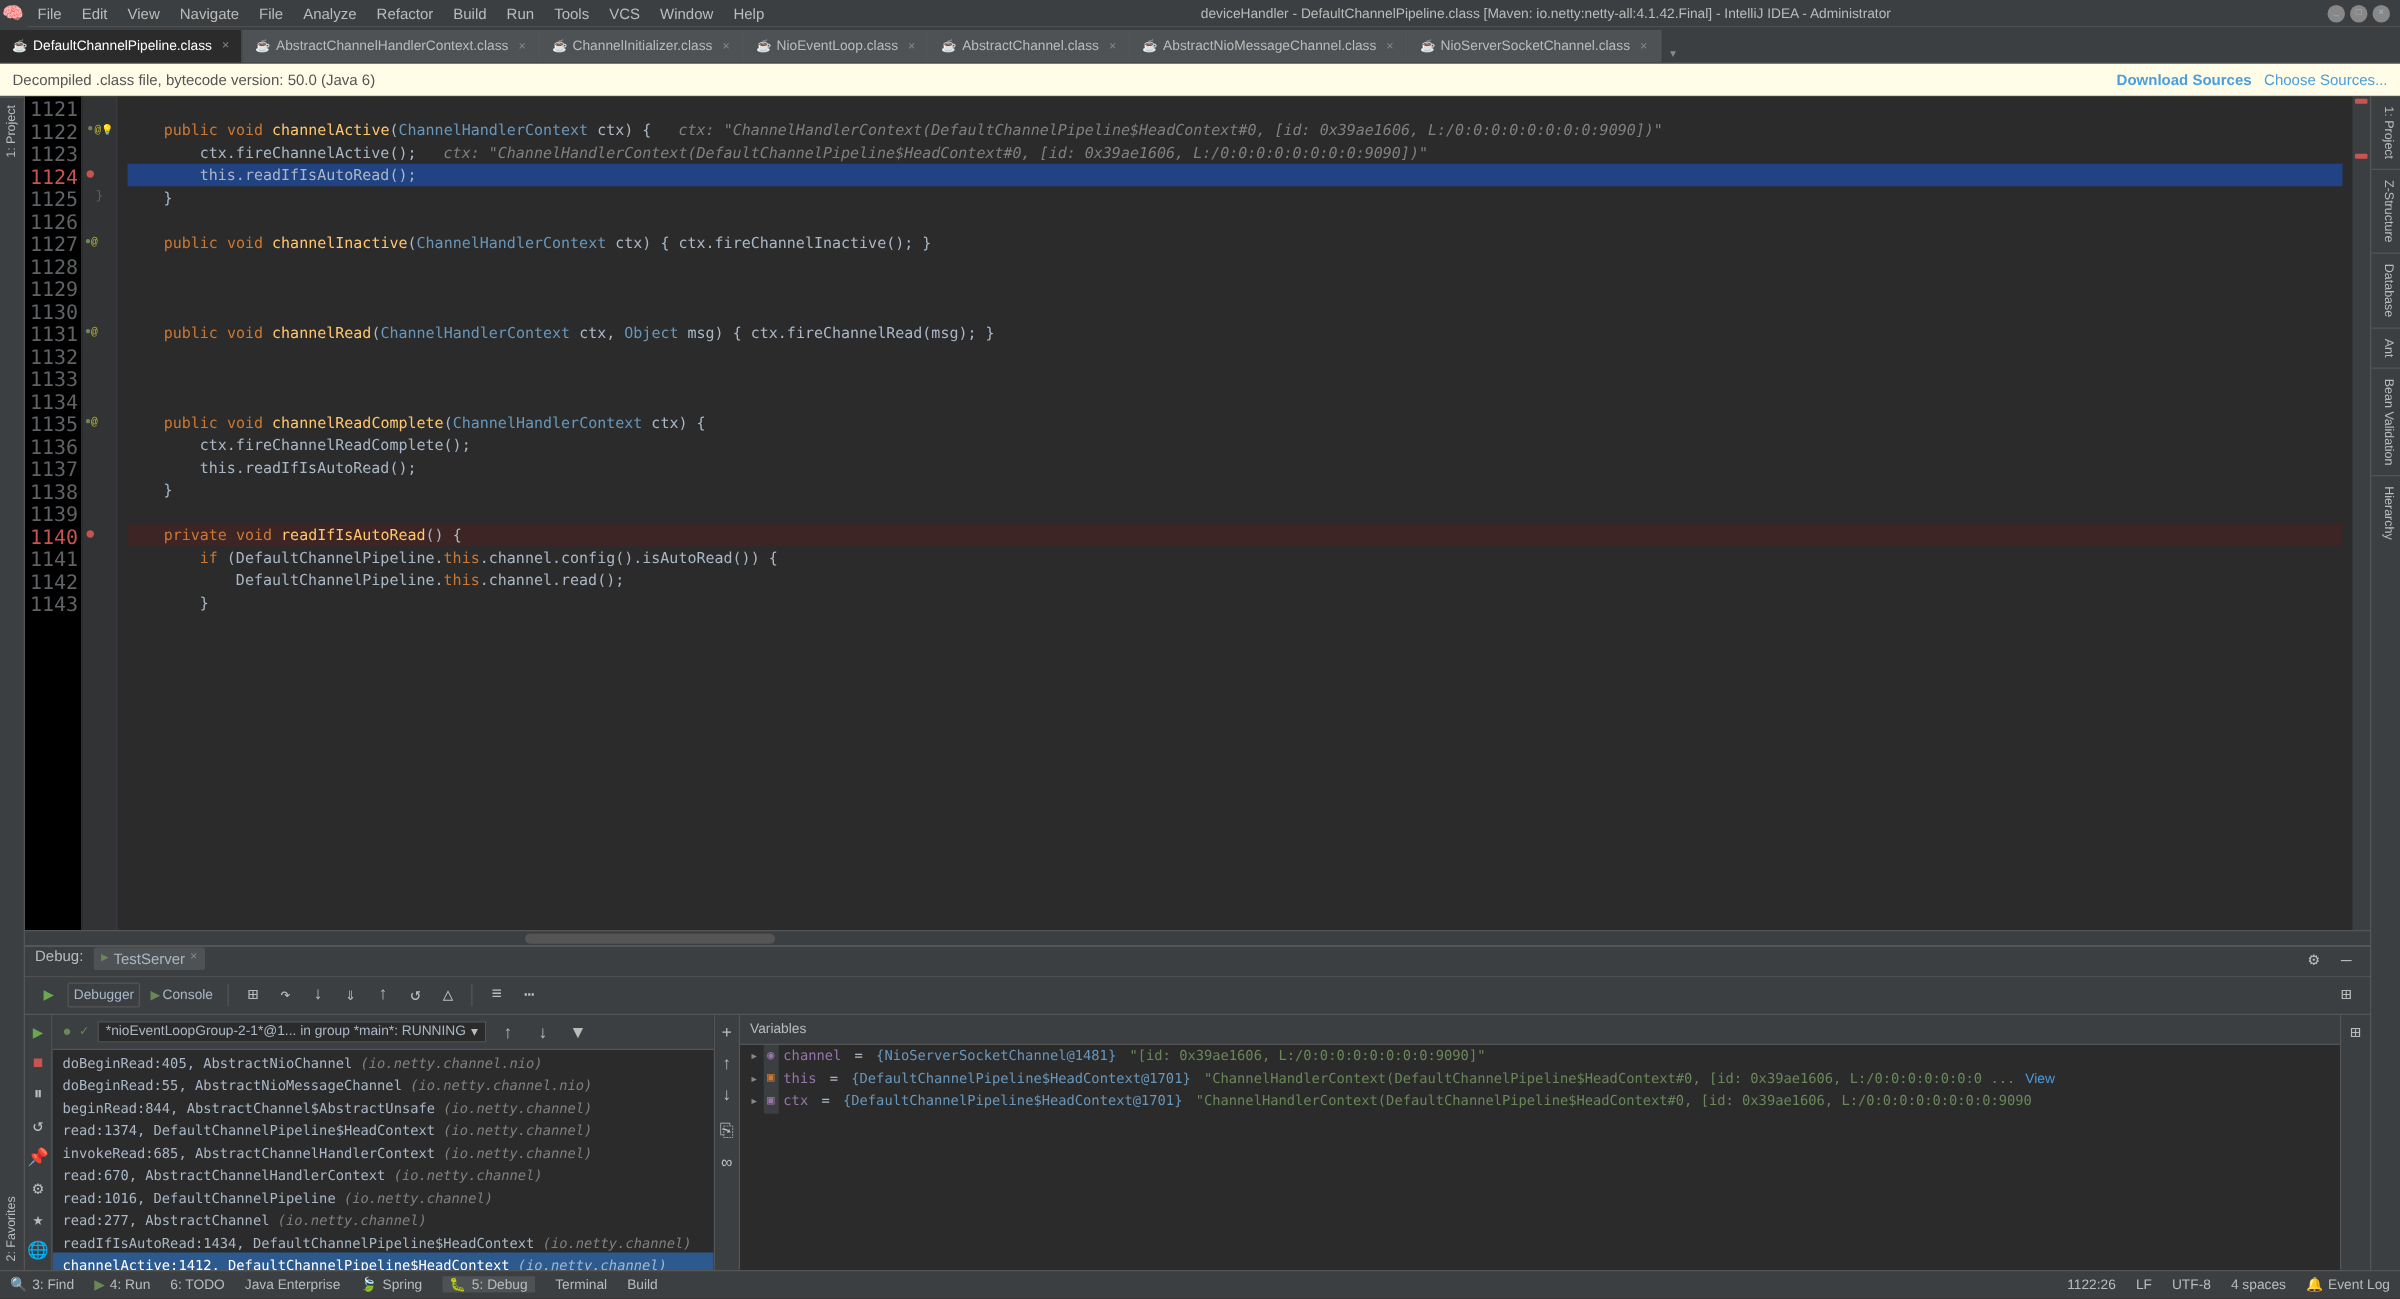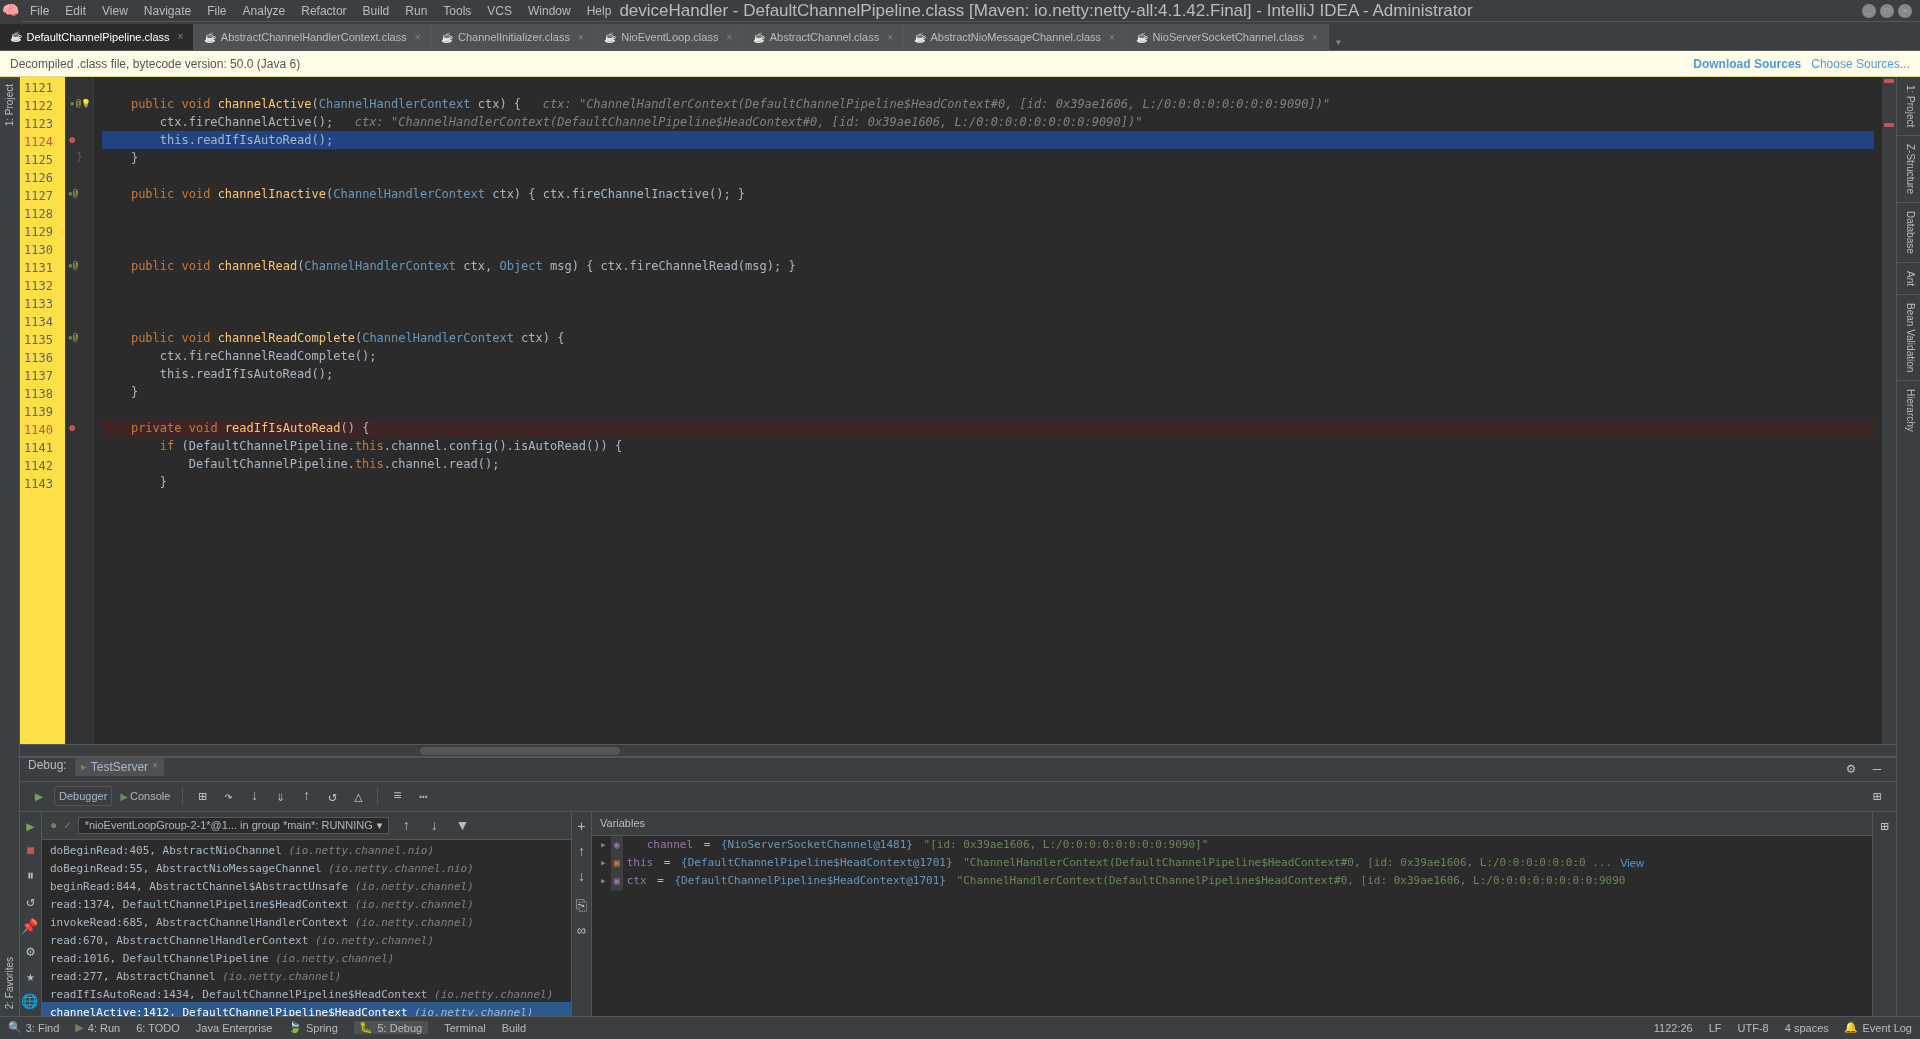--- a/index.html
+++ b/index.html
@@ -3,21 +3,21 @@
   <meta charset="utf-8">
   <style>
     * { margin: 0; padding: 0; box-sizing: border-box; }
     body { font-family: 'Consolas', 'Courier New', monospace; font-size: 12px; background: #2b2b2b; color: #a9b7c6; overflow: hidden; width: 1920px; height: 1039px; }
 
     
     #menu-bar { background: #3c3f41; height: 22px; display: flex; align-items: center; border-bottom: 1px solid #555; }
     #menu-bar .app-icon { width: 22px; height: 22px; background: #3c3f41; display: flex; align-items: center; justify-content: center; font-size: 14px; }
     #menu-bar .menu-items { display: flex; }
     #menu-bar .menu-item { padding: 0 8px; height: 22px; line-height: 22px; font-size: 12px; color: #bbbbbb; cursor: pointer; font-family: Arial, sans-serif; }
-    #menu-bar .title { flex: 1; text-align: left; font-size: 17px; color: #bbbbbb; font-family: Arial, sans-serif; }
+    #menu-bar .title { flex: 1; text-align: center; font-size: 11px; color: #bbbbbb; font-family: Arial, sans-serif; }
 
     
     #tab-bar { background: #3c3f41; height: 30px; display: flex; align-items: flex-end; border-bottom: 1px solid #555; overflow: hidden; }
     .tab { display: flex; align-items: center; padding: 0 10px; height: 26px; background: #4e5254; border-right: 1px solid #555; font-size: 11px; color: #bbbbbb; cursor: pointer; white-space: nowrap; font-family: Arial, sans-serif; gap: 4px; }
     .tab.active { background: #2b2b2b; color: #ffffff; border-bottom: 1px solid #2b2b2b; }
     .tab .tab-icon { font-size: 10px; color: #6897bb; }
     .tab .close-btn { font-size: 10px; color: #888; margin-left: 4px; }
     .tab-overflow { padding: 0 6px; display: flex; align-items: center; color: #888; }
 
     
@@ -173,21 +173,21 @@
     <div id="left-vertical-panel" style="width:20px; background:#3c3f41; border-right:1px solid #555; display:flex; flex-direction:column; overflow:hidden;">
       <div class="vert-tab" style="writing-mode:vertical-rl; transform:rotate(180deg); padding:6px 4px; font-size:10px; color:#bbbbbb; font-family:Arial,sans-serif; white-space:nowrap; cursor:pointer; border-bottom:1px solid #555;">1: Project</div>
       <div class="vert-tab" style="writing-mode:vertical-rl; transform:rotate(180deg); padding:6px 4px; font-size:10px; color:#bbbbbb; font-family:Arial,sans-serif; white-space:nowrap; cursor:pointer; margin-top:auto;">2: Favorites</div>
     </div>
 
     <div id="editor-and-bottom">
 
       <div id="editor" style="flex:1; overflow:hidden; background:#2b2b2b; display:flex; flex-direction:column;">
         <div class="code-area" style="flex:1; overflow:hidden;">
 
-          <div class="line-numbers" style="width:46px; background:#fde047; color:#606366; font-size:12px; line-height:18px; padding:2px 4px 2px 4px; text-align:left; user-select:none; overflow:hidden;">
+          <div class="line-numbers" style="width:46px; background:#000000; color:#606366; font-size:16px; line-height:18px; padding:2px 4px 2px 4px; text-align:center; user-select:none; overflow:hidden;">
             <div class="line-number">1121</div>
             <div class="line-number">1122</div>
             <div class="line-number">1123</div>
             <div class="line-number" style="color:#c75450;">1124</div>
             <div class="line-number">1125</div>
             <div class="line-number">1126</div>
             <div class="line-number">1127</div>
             <div class="line-number">1128</div>
             <div class="line-number">1129</div>
             <div class="line-number">1130</div>
@@ -448,21 +448,21 @@
 
             <div id="variables-header" style="height:24px; background:#3c3f41; display:flex; align-items:center; padding:0 8px; border-bottom:1px solid #555;">
               <span style="font-size:11px; color:#bbbbbb; font-family:Arial,sans-serif;">Variables</span>
             </div>
 
             <div style="flex:1; overflow:hidden;">
 
               <div class="variable-item">
                 <span style="color:#888; cursor:pointer;">▸</span>
                 <span style="color:#9876aa; font-size:10px; background:#3c3f41; padding:1px 3px; border-radius:2px;">◉</span>
-                <span style="color:#9876aa;margin-left:20px;">channel</span>
+                <span style="color:#9876aa;">channel</span>
                 <span style="color:#a9b7c6;">&nbsp;=&nbsp;</span>
                 <span style="color:#6897bb;">{NioServerSocketChannel@1481}</span>
                 <span style="color:#6a8759;">&nbsp;"[id: 0x39ae1606, L:/0:0:0:0:0:0:0:0:9090]"</span>
               </div>
 
               <div class="variable-item">
                 <span style="color:#888; cursor:pointer;">▸</span>
                 <span style="color:#cc7832; font-size:10px; background:#3c3f41; padding:1px 3px; border-radius:2px;">▣</span>
                 <span style="color:#9876aa;">this</span>
                 <span style="color:#a9b7c6;">&nbsp;=&nbsp;</span>

